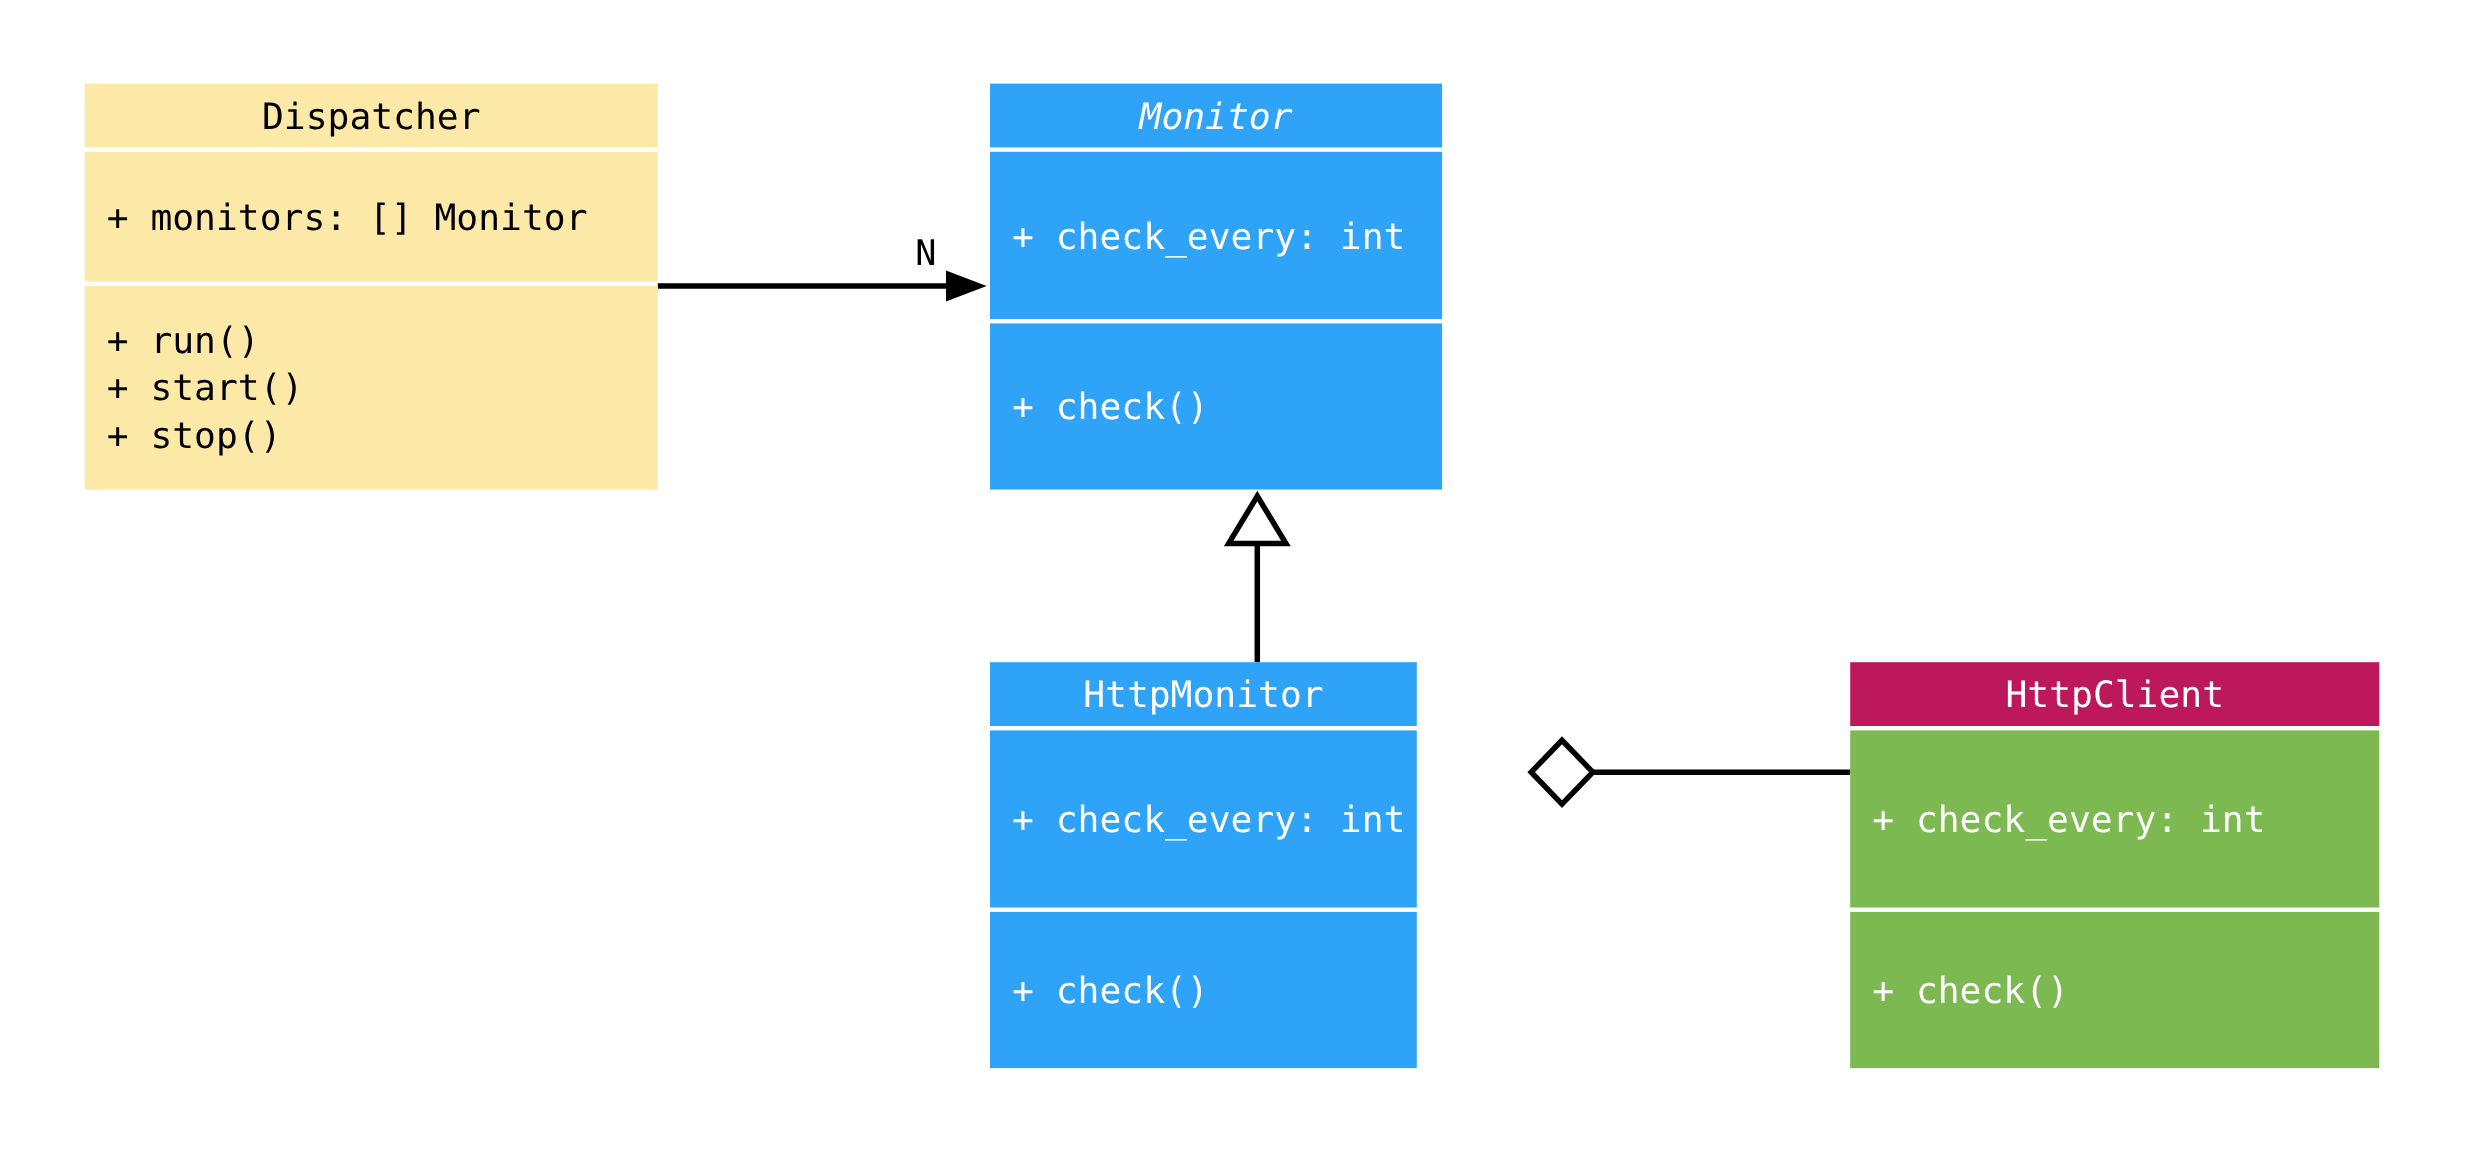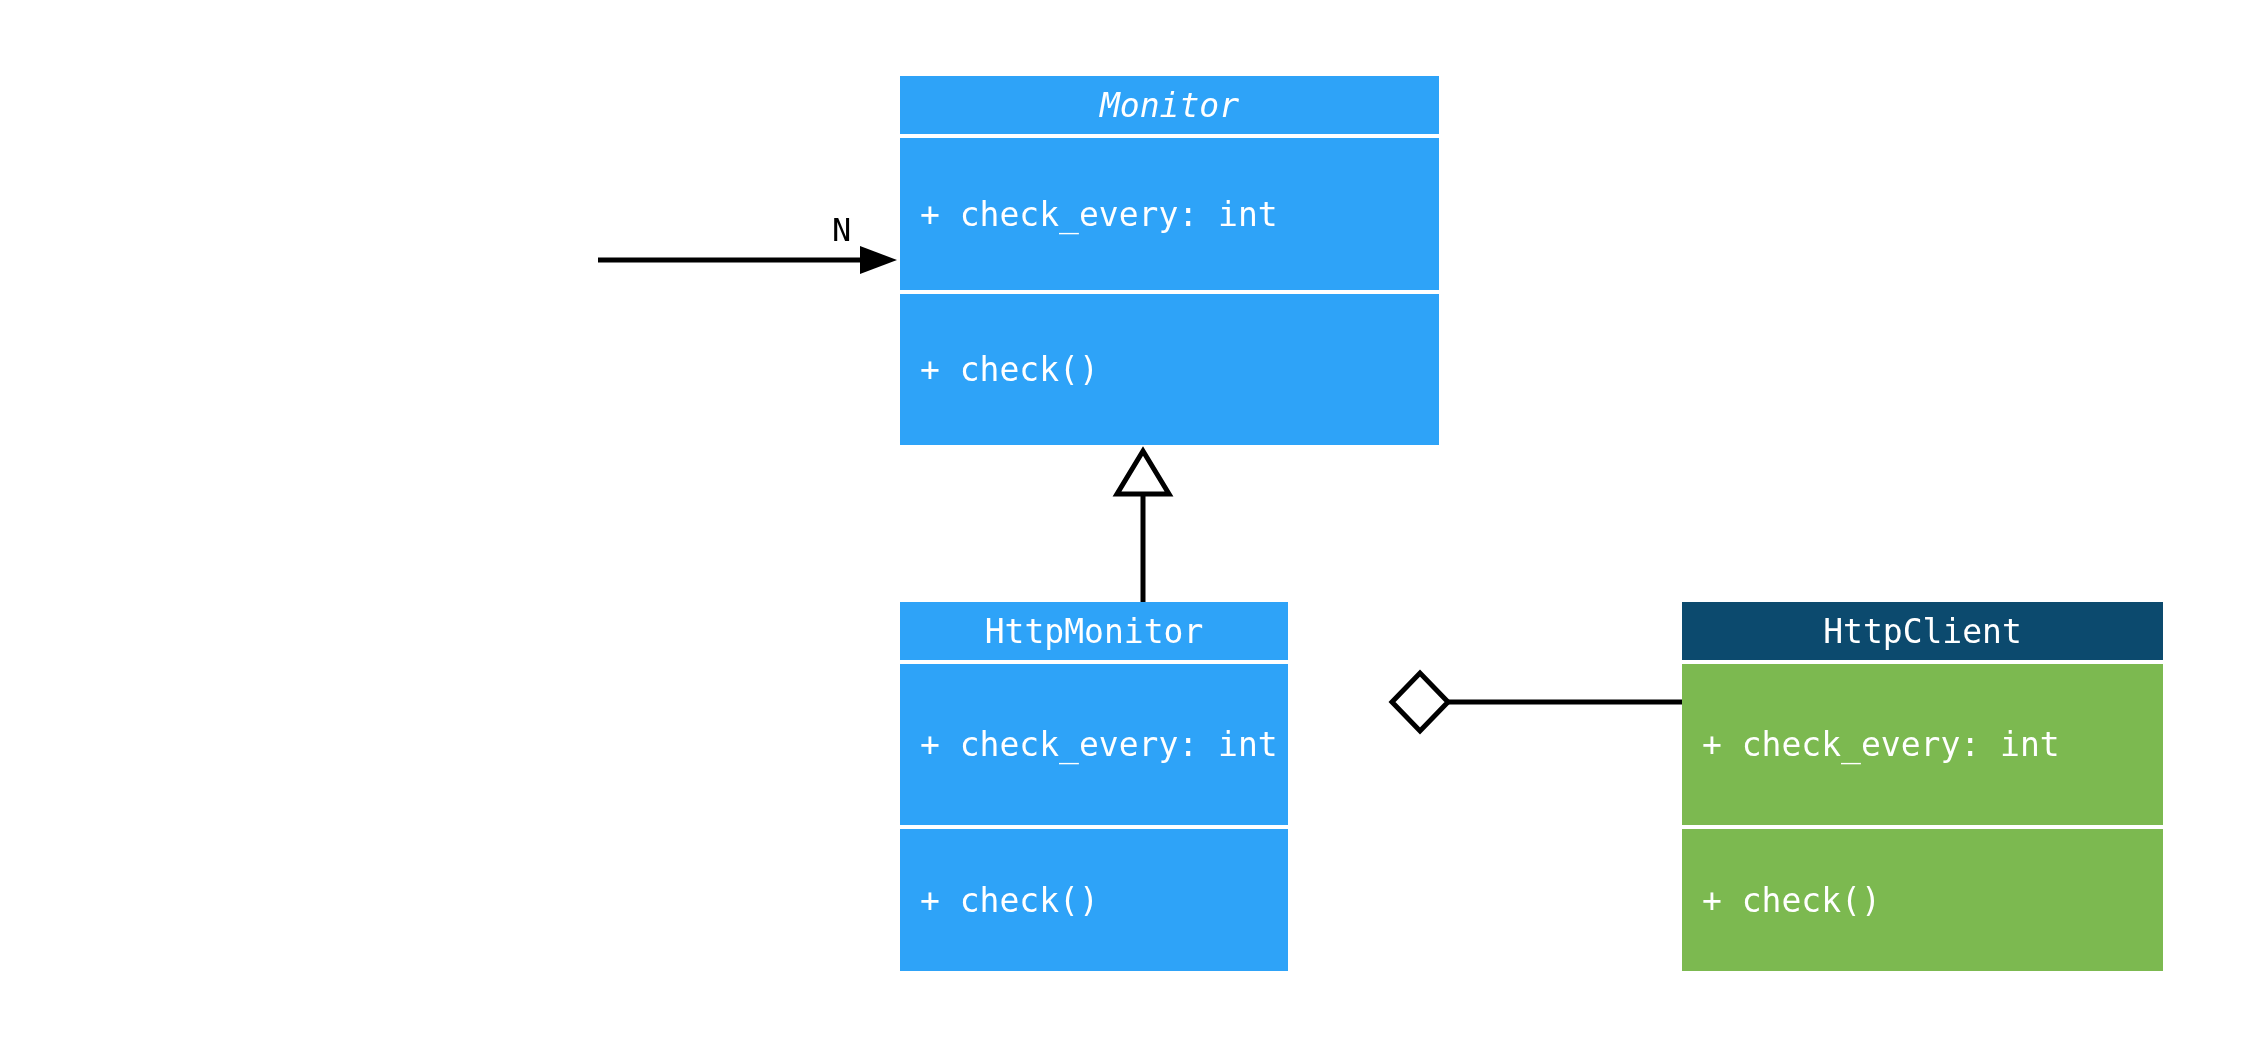--- a/index.html
+++ b/index.html
@@ -46,21 +46,21 @@
   .sec.body {
     display: flex;
     flex-direction: column;
     justify-content: center;
     padding-left: 20px;
     font-size: 33px;
   }
   .memberline { line-height: 43px; white-space: pre; }
   
   .pos-dispatcher  { left: 77px;   top: 76px;  width: 521px; }
-  .pos-monitor     { left: 900px;  top: 76px;  width: 539px; }
+  .pos-monitor     { left: 900px;  top: 76px;  width: 411px; }
   .pos-httpmonitor { left: 900px;  top: 602px; width: 388px; }
   .pos-httpclient  { left: 1682px; top: 602px; width: 481px; }
   .pos-dispatcher  .attrs { flex: 0 0 118px; }
   .pos-monitor     .attrs { flex: 0 0 152px; }
   .pos-httpmonitor .attrs { flex: 0 0 161px; }
   .pos-httpclient  .attrs { flex: 0 0 161px; }
   .methods { flex: 1 1 auto; }
 </style>
 </head>
 <body>
@@ -79,20 +79,31 @@
       <line class="edge-line" x1="1143" y1="494" x2="1143" y2="602" style="stroke: rgb(0, 0, 0);"></line>
       <polygon points="1143,451 1117,494 1169,494" fill="#ffffff" stroke="#000000" stroke-width="5" stroke-linejoin="miter" style="stroke: rgb(0, 0, 0);"></polygon>
     </g>
 
     <g>
       <polygon points="1392,702 1420,673 1448,702 1420,731" fill="#ffffff" stroke="#000000" stroke-width="5" stroke-linejoin="miter" style="stroke: rgb(0, 0, 0);"></polygon>
       <line class="edge-line" x1="1448" y1="702" x2="1682" y2="702" style="stroke: rgb(0, 0, 0);"></line>
     </g>
   </svg>
 
+  <div class="uml-class pos-dispatcher">
+    <div class="sec title" style="background: rgb(252, 233, 168); color: rgb(0, 0, 0);">Dispatcher</div>
+    <div class="sec body attrs" style="background: rgb(252, 233, 168); color: rgb(0, 0, 0);">
+      <div class="memberline">+ monitors: [] Monitor</div>
+    </div>
+    <div class="sec body methods" style="background: rgb(252, 233, 168); color: rgb(0, 0, 0);">
+      <div class="memberline">+ run()</div>
+      <div class="memberline">+ start()</div>
+      <div class="memberline">+ stop()</div>
+    </div>
+  </div>
 
   <div class="uml-class pos-monitor">
     <div class="sec title abstract-title" style="background: rgb(46, 163, 248); color: rgb(255, 255, 255);">Monitor</div>
     <div class="sec body attrs" style="background: rgb(46, 163, 248); color: rgb(255, 255, 255);">
       <div class="memberline">+ check_every: int</div>
     </div>
     <div class="sec body methods" style="background: rgb(46, 163, 248); color: rgb(255, 255, 255);">
       <div class="memberline">+ check()</div>
     </div>
   </div>
@@ -101,21 +112,21 @@
     <div class="sec title" style="background: rgb(46, 163, 248); color: rgb(255, 255, 255);">HttpMonitor</div>
     <div class="sec body attrs" style="background: rgb(46, 163, 248); color: rgb(255, 255, 255);">
       <div class="memberline">+ check_every: int</div>
     </div>
     <div class="sec body methods" style="background: rgb(46, 163, 248); color: rgb(255, 255, 255);">
       <div class="memberline">+ check()</div>
     </div>
   </div>
 
   <div class="uml-class pos-httpclient">
-    <div class="sec title" style="background: #0c4a6e; color: rgb(255, 255, 255);">HttpClient</div>
+    <div class="sec title" style="background: #be185d; color: rgb(255, 255, 255);">HttpClient</div>
     <div class="sec body attrs" style="background: rgb(124, 185, 80); color: rgb(255, 255, 255);">
       <div class="memberline">+ check_every: int</div>
     </div>
     <div class="sec body methods" style="background: rgb(124, 185, 80); color: rgb(255, 255, 255);">
       <div class="memberline">+ check()</div>
     </div>
   </div>
 
 </div>
 

